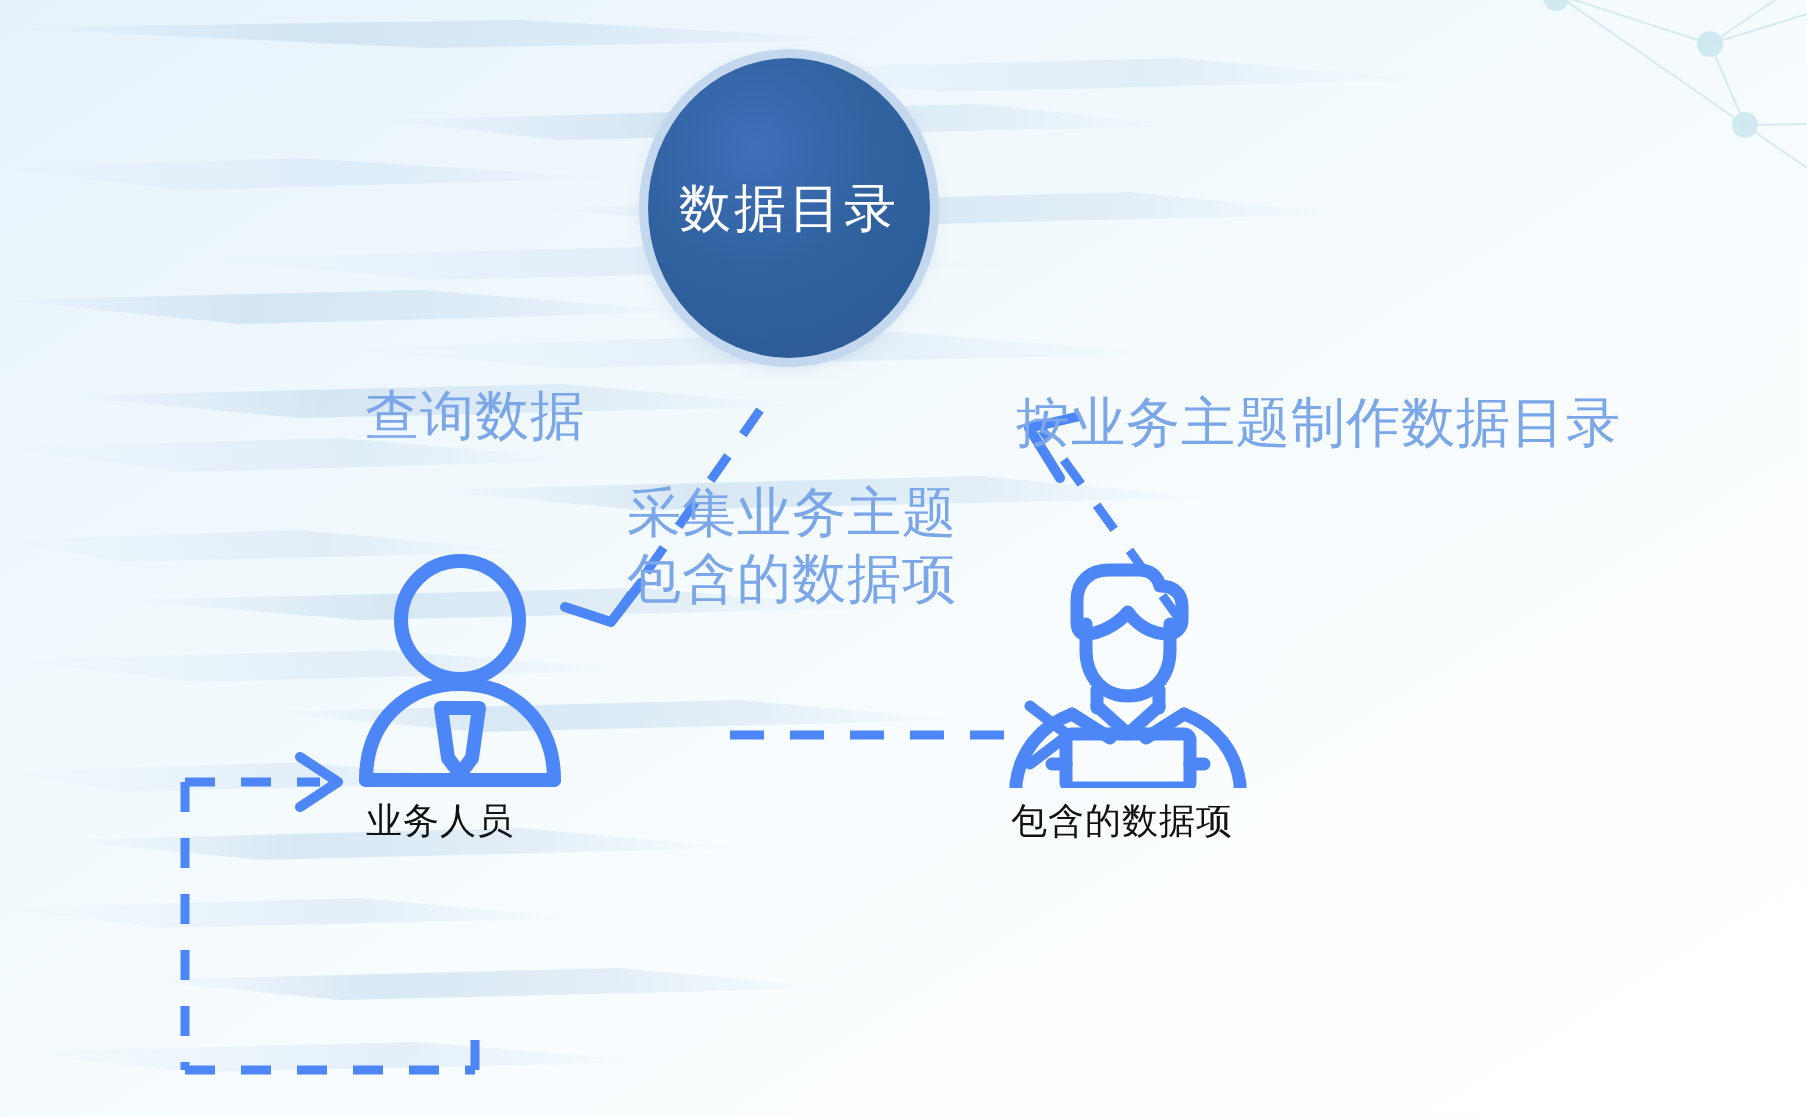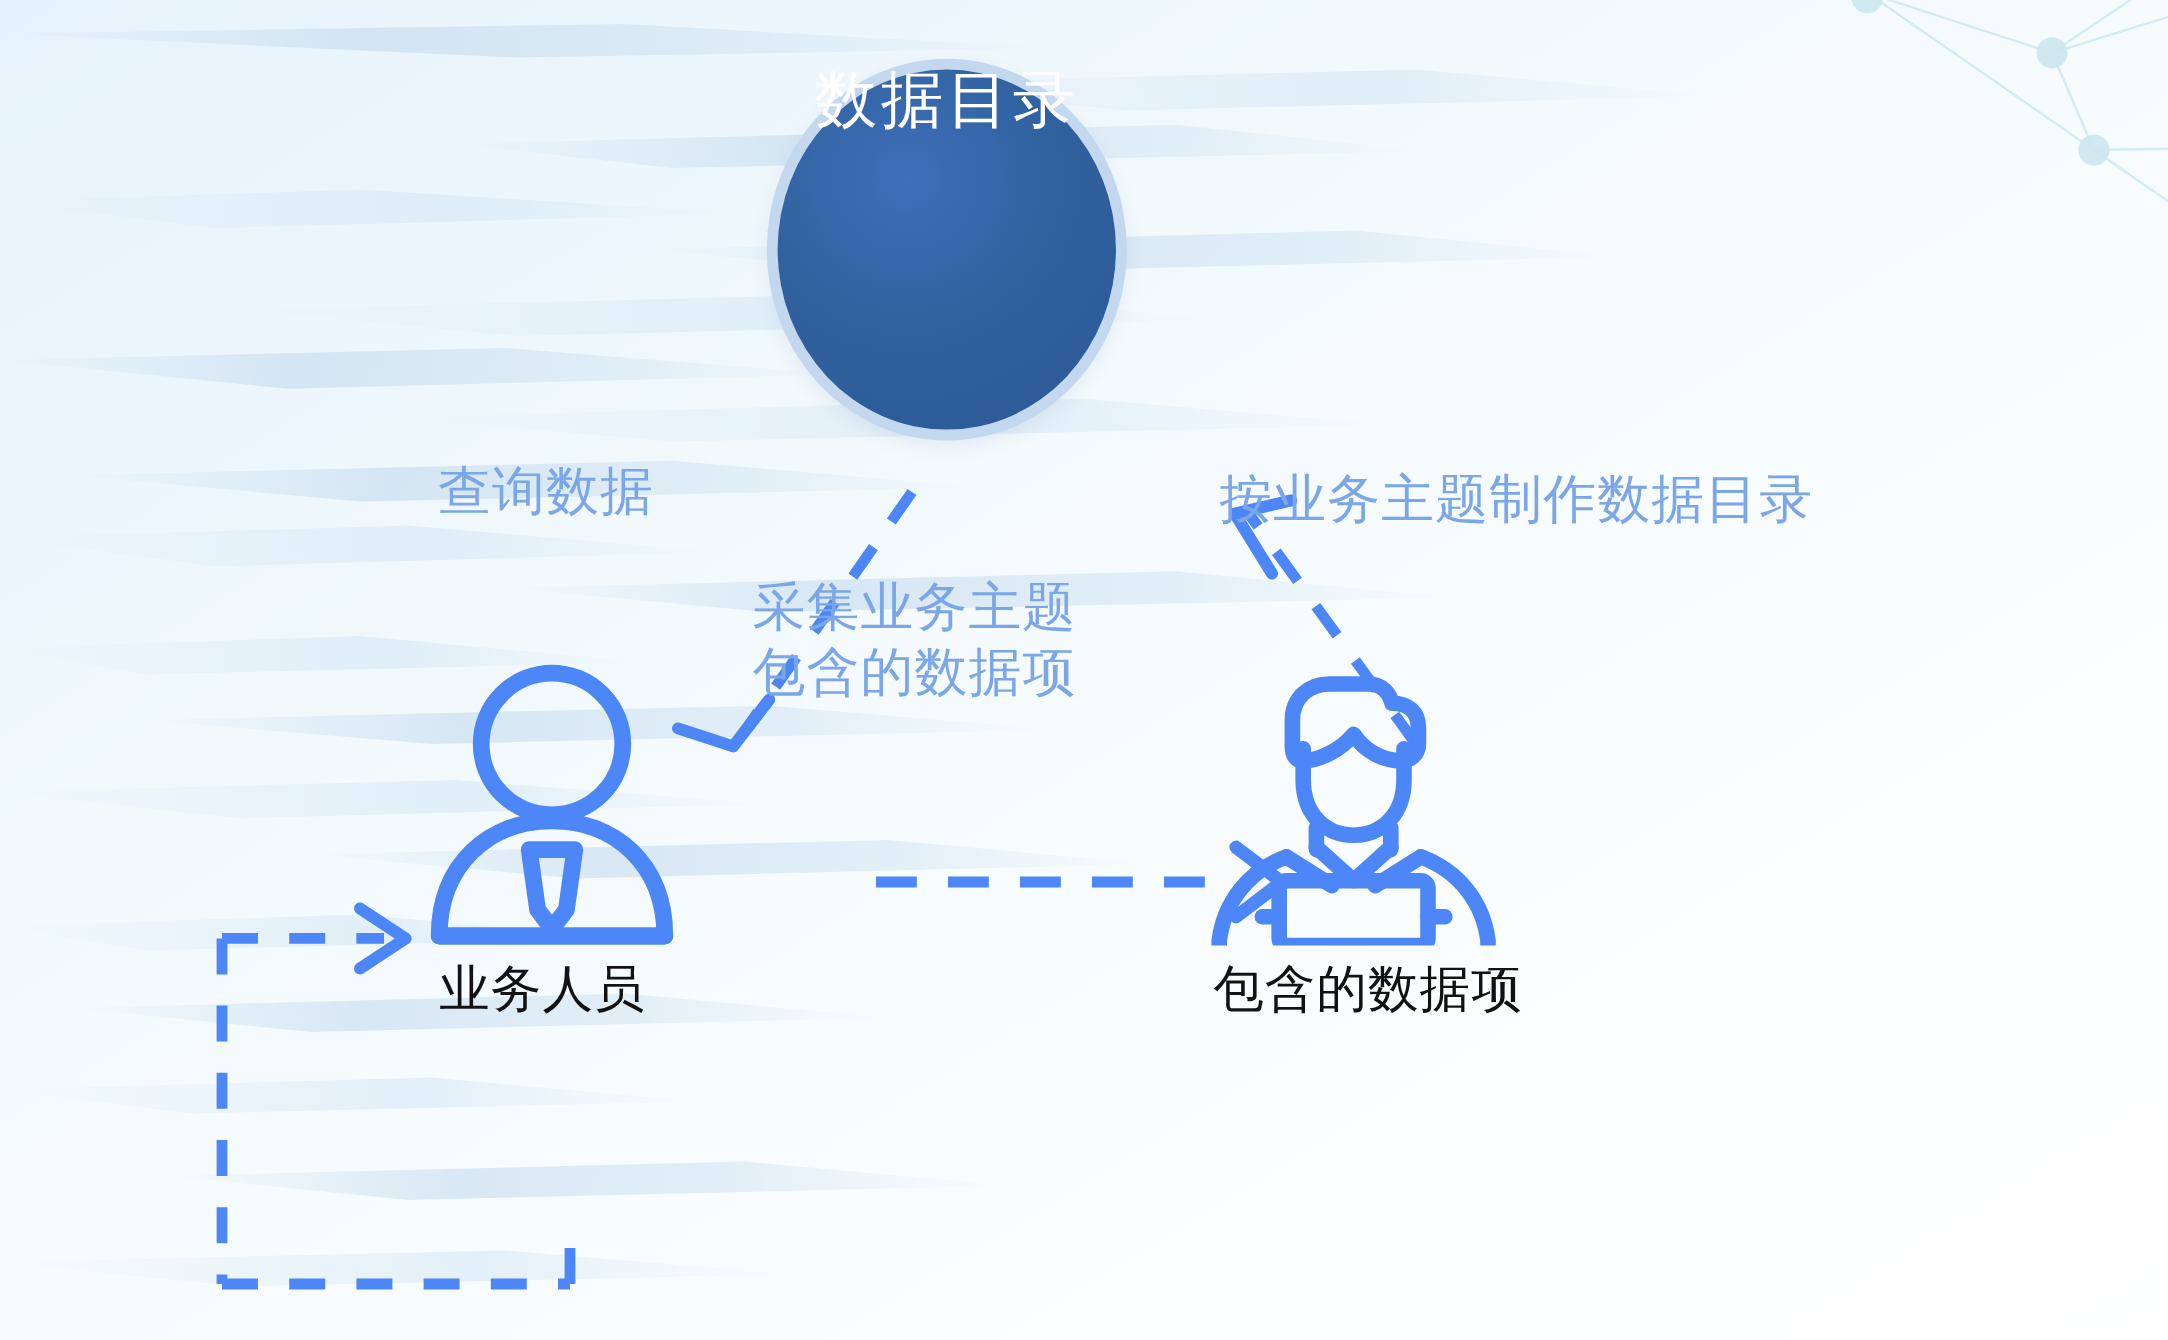--- a/index.html
+++ b/index.html
@@ -29,51 +29,52 @@
   #catalog-node {
     position: absolute;
     left: 648px;
     top: 58px;
     width: 282px;
     height: 300px;
     border-radius: 50%;
     background: radial-gradient(circle at 38% 30%, #3f6fba 0%, #30629f 45%, #2b5894 100%);
     box-shadow: 0 0 0 9px #c3d7ee, 0 6px 22px rgba(40, 80, 140, .18);
     display: flex;
+    align-items: center;
     justify-content: center;
   }
   #catalog-label {
     color: #ffffff;
     font-size: 52px;
     letter-spacing: 3px;
     line-height: 1;
     white-space: nowrap;
     user-select: none;
   }
 
   
   .edge-label {
     position: absolute;
     color: #7ba6e8;
-    font-size: 44px;
+    font-size: 54px;
     line-height: 1.22;
     white-space: nowrap;
     letter-spacing: 1px;
   }
   #label-query      { left: 365px;  top: 383px; }
   #label-build      { left: 1016px; top: 390px; }
   #label-collect    { left: 627px;  top: 480px; }
   #label-collect .l2 { display: block; }
   #label-analysis   { left: 131px;  top: 573px; }
 
   
   .actor-caption {
     position: absolute;
     color: #121212;
-    font-size: 42px;
+    font-size: 36px;
     line-height: 1;
     white-space: nowrap;
     letter-spacing: 1px;
   }
   #caption-business { left: 366px;  top: 803px; }
   #caption-reporter { left: 1011px; top: 803px; }
 
   
   .actor-icon { position: absolute; }
   #icon-business { left: 340px;  top: 552px; width: 240px; height: 236px; }

